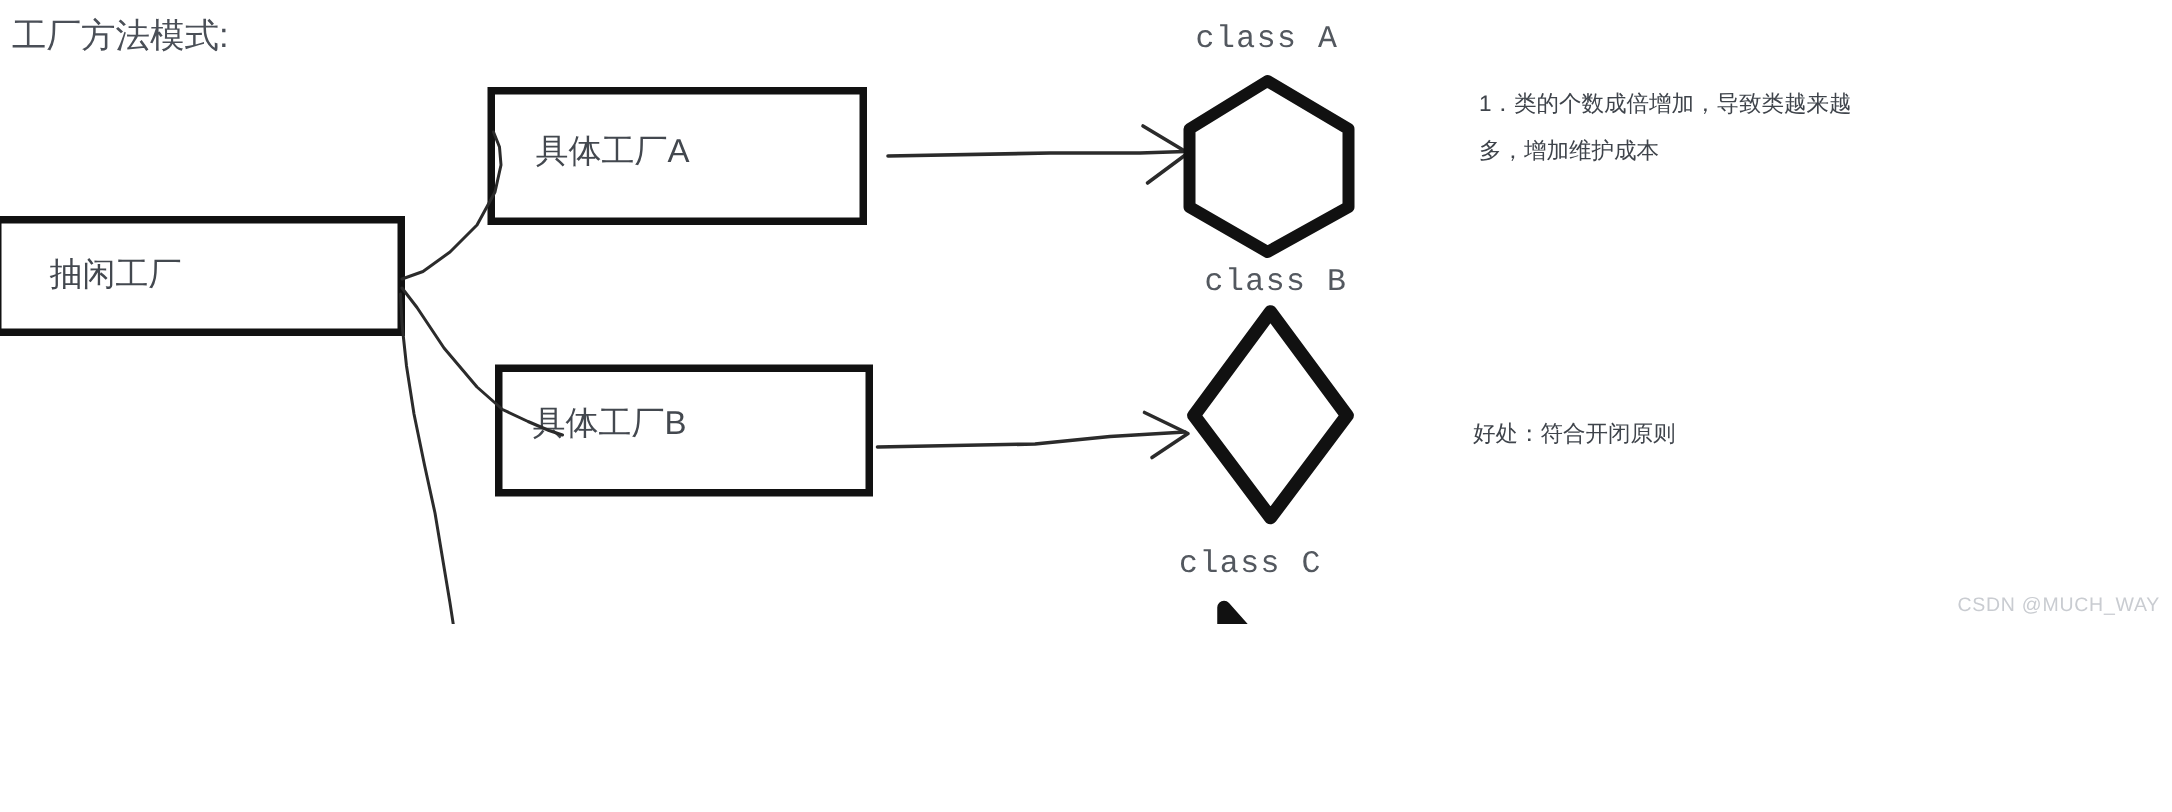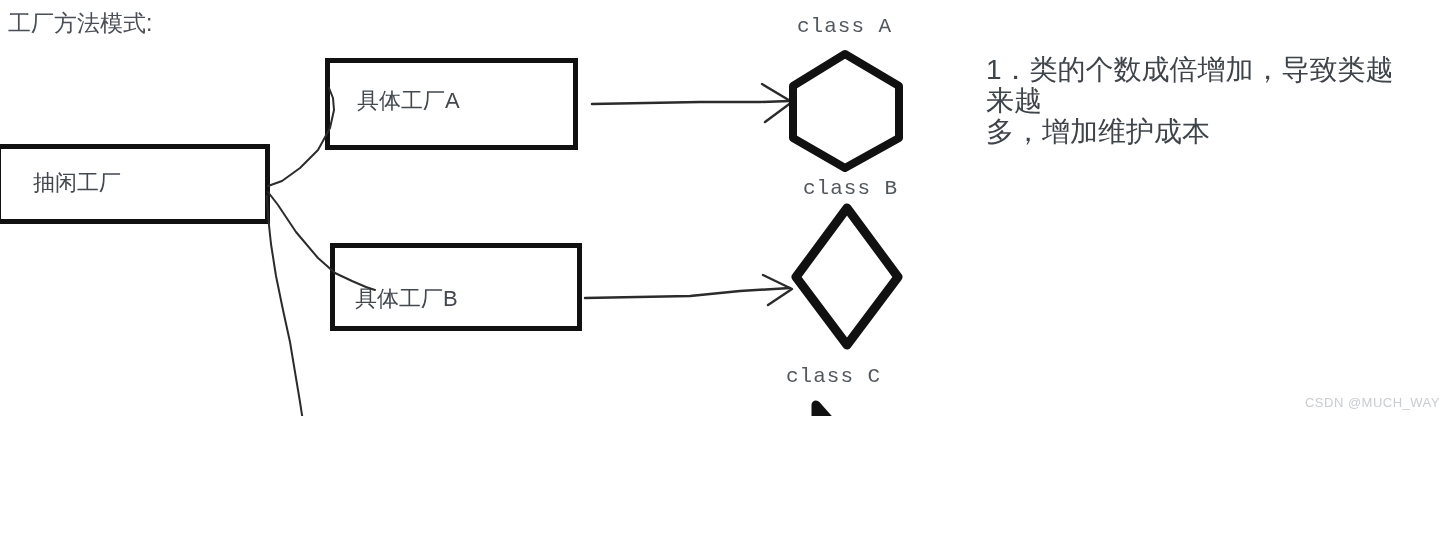--- a/index.html
+++ b/index.html
@@ -55,21 +55,21 @@
   .class-label {
     font-family: "Liberation Mono", "DejaVu Sans Mono", monospace;
     font-size: 21px;
     line-height: 24px;
     color: #53585f;
     letter-spacing: 1px;
   }
   .note {
     position: absolute;
     white-space: pre-line;
-    font-size: 28px;
+    font-size: 15px;
     line-height: 31px;
     color: #3f444b;
     font-family: "Liberation Sans", "DejaVu Sans", sans-serif;
   }
   .watermark {
     position: absolute;
     right: 8px;
     bottom: 6px;
     font-size: 13px;
     color: #c9ccd1;
@@ -88,34 +88,35 @@
   <div class="box" style="left:-4px; top:144px; width:274px; height:80px;">
   </div>
   <div class="box-label" style="left:33px; top:170px;">抽闲工厂</div>
 
   <div class="box" style="left:325px; top:58px; width:253px; height:92px;">
   </div>
   <div class="box-label" style="left:357px; top:88px;">具体工厂A</div>
 
   <div class="box" style="left:330px; top:243px; width:252px; height:88px;">
   </div>
-  <div class="box-label" style="left:355px; top:269px;margin-top:17px;">具体工厂B</div>
+  <div class="box-label" style="left:355px; top:269px;">具体工厂B</div>
 
   <div class="box" style="left:322px; top:418px; width:256px; height:94px;">
   </div>
 
   <div class="txt class-label" style="left:797px; top:15px;text-align:center;">class A</div>
 
   <div class="txt class-label" style="left:803px; top:177px;">class B</div>
 
   <div class="txt class-label" style="left:786px; top:365px;">class C</div>
 
   <div class="note" style="left:986px; top:54px; width:420px;">1．类的个数成倍增加，导致类越来越
 多，增加维护成本</div>
 
+  <div class="note" style="left:982px; top:274px; width:300px;">好处：符合开闭原则</div>
 
   <svg class="svg-layer" viewBox="0 0 1448 541" xmlns="http://www.w3.org/2000/svg">
 
     <g fill="none" stroke="#2b2b2b" stroke-width="2" stroke-linecap="round" stroke-linejoin="round">
       <path d="M268,186 L282,181 L300,168 L318,150 L330,128 L334,110 L333,98 L329,88"></path>
       <path d="M268,192 L278,205 L296,232 L318,258 L335,273 L352,281 L366,287 L375,290"></path>
       <path d="M267,196 L268,216 L271,244 L276,276 L283,310 L290,342 L295,372 L300,402 L304,428 L307,452 L309,468 L310,476"></path>
     </g>
 
     <g fill="none" stroke="#2b2b2b" stroke-width="2.4" stroke-linecap="round" stroke-linejoin="round">

